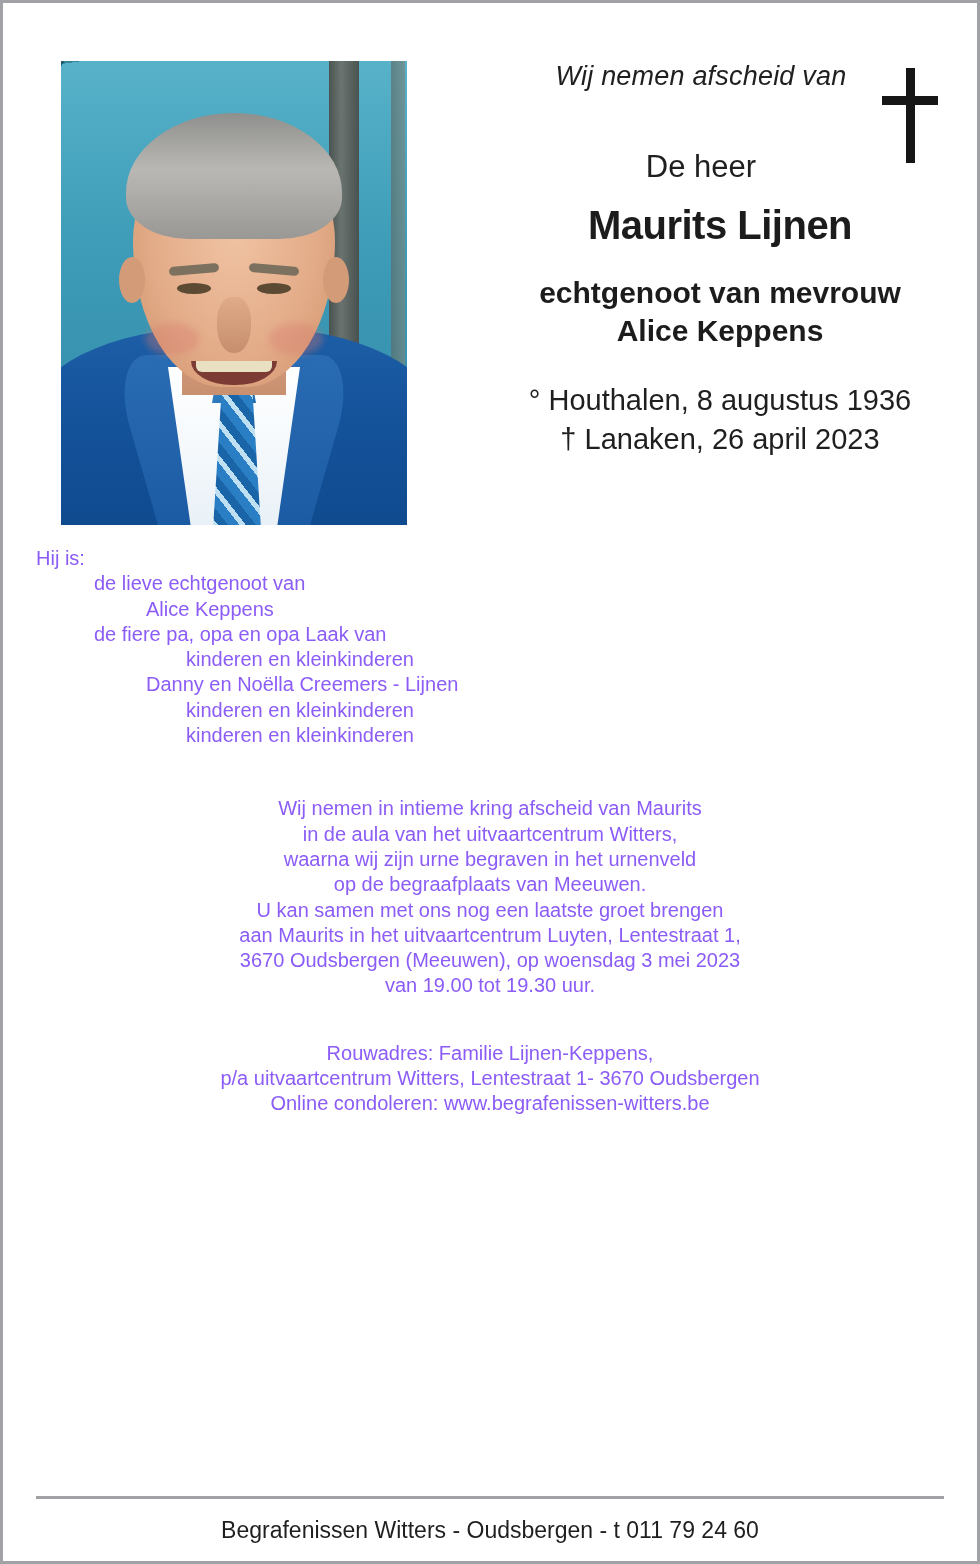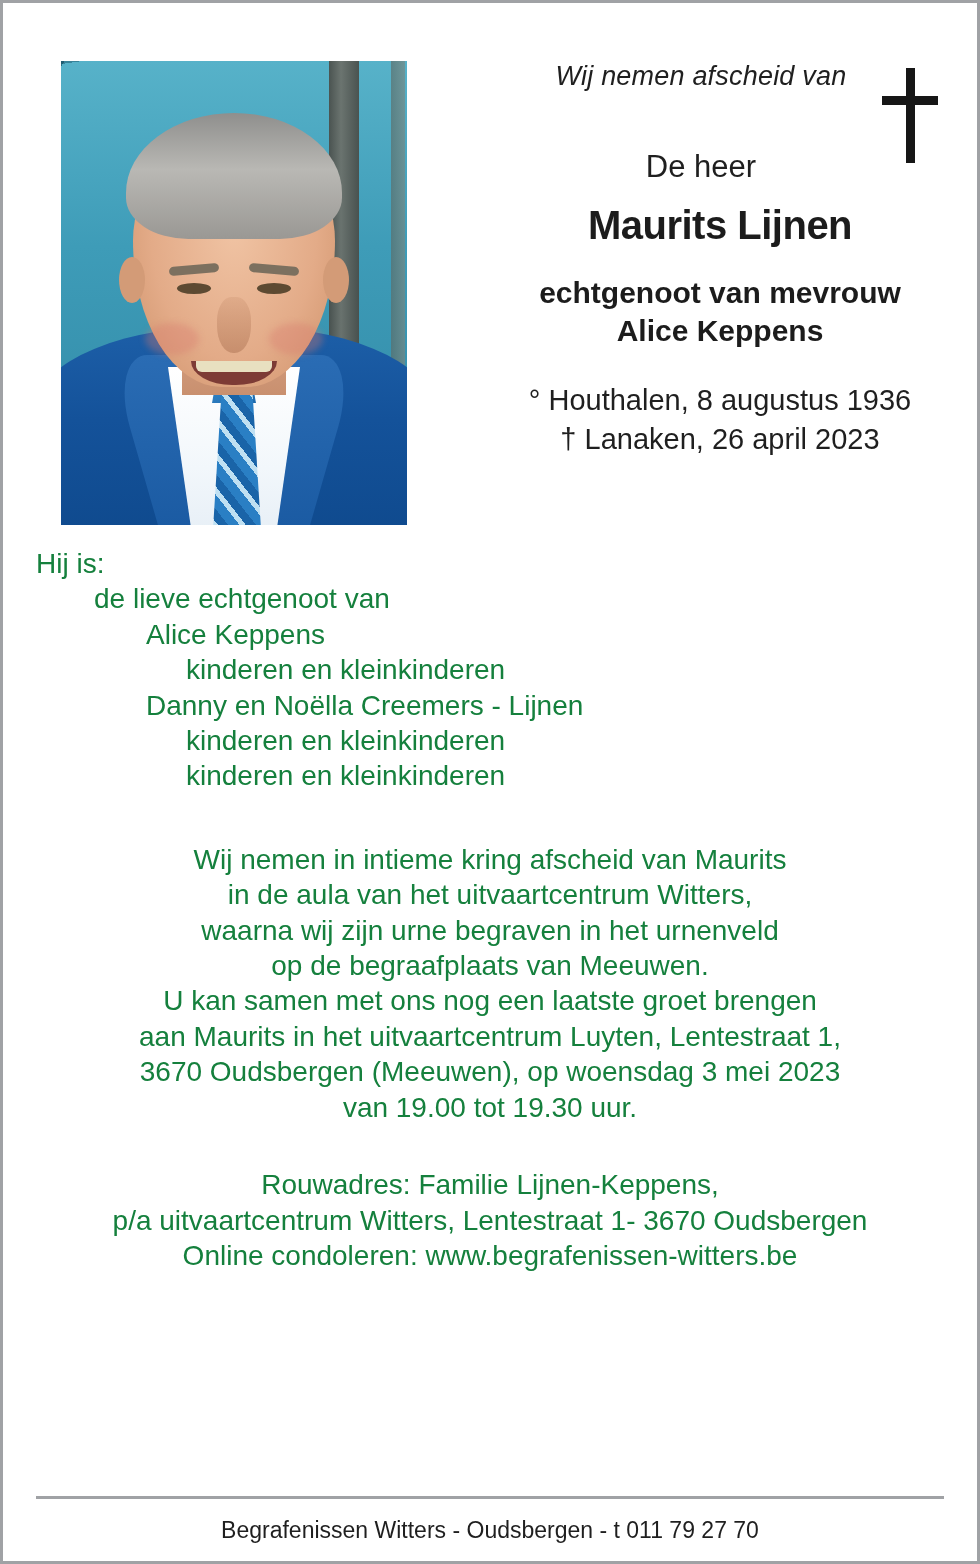--- a/index.html
+++ b/index.html
@@ -302,23 +302,23 @@
     top: 28px;
     width: 56px;
     height: 9px;
     background: #161616;
   }
 
   
   #body {
     position: relative;
     padding: 0 26px;
-    font-size: 28px;
+    font-size: 20px;
     line-height: 1.265;
-    color: #15803d;
+    color: #8b5cf6;
     margin-top: 36px;
   }
   .blk { margin: 0; padding: 0; }
   .left   { text-align: left; }
   .center { text-align: center; }
   .ind1 { padding-left: 58px; }
   .ind2 { padding-left: 110px; }
   .ind3 { padding-left: 150px; }
   .gap-md { height: 42px; }
   .gap-lg { height: 48px; }
@@ -398,20 +398,21 @@
       </div>
     </div>
   </div>
 
   <div id="body">
 
     <div id="family">
       <p class="blk left">Hij is:</p>
       <p class="blk left ind1">de lieve echtgenoot van</p>
       <p class="blk left ind2">Alice Keppens</p>
+      <p class="blk left ind1">de fiere pa, opa en opa Laak van</p>
       <p class="blk left ind3">kinderen en kleinkinderen</p>
       <p class="blk left ind2">Danny en Noëlla Creemers - Lijnen</p>
       <p class="blk left ind3">kinderen en kleinkinderen</p>
       <p class="blk left ind3">kinderen en kleinkinderen</p>
     </div>
 
     <div class="gap-lg"></div>
 
     <div id="ceremony">
       <p class="blk center">Wij nemen in intieme kring afscheid van Maurits</p>
@@ -430,16 +431,16 @@
       <p class="blk center">Rouwadres: Familie Lijnen-Keppens,</p>
       <p class="blk center">p/a uitvaartcentrum Witters, Lentestraat 1- 3670 Oudsbergen</p>
       <p class="blk center">Online condoleren: www.begrafenissen-witters.be</p>
     </div>
 
     <div class="gap-md"></div>
 
   </div>
 
   <div id="footrule"></div>
-  <div id="footer">Begrafenissen Witters - Oudsbergen - t 011 79 27 70</div>
+  <div id="footer">Begrafenissen Witters - Oudsbergen - t 011 79 24 60</div>
 
  </div>
 </div>
 
 </body></html>

